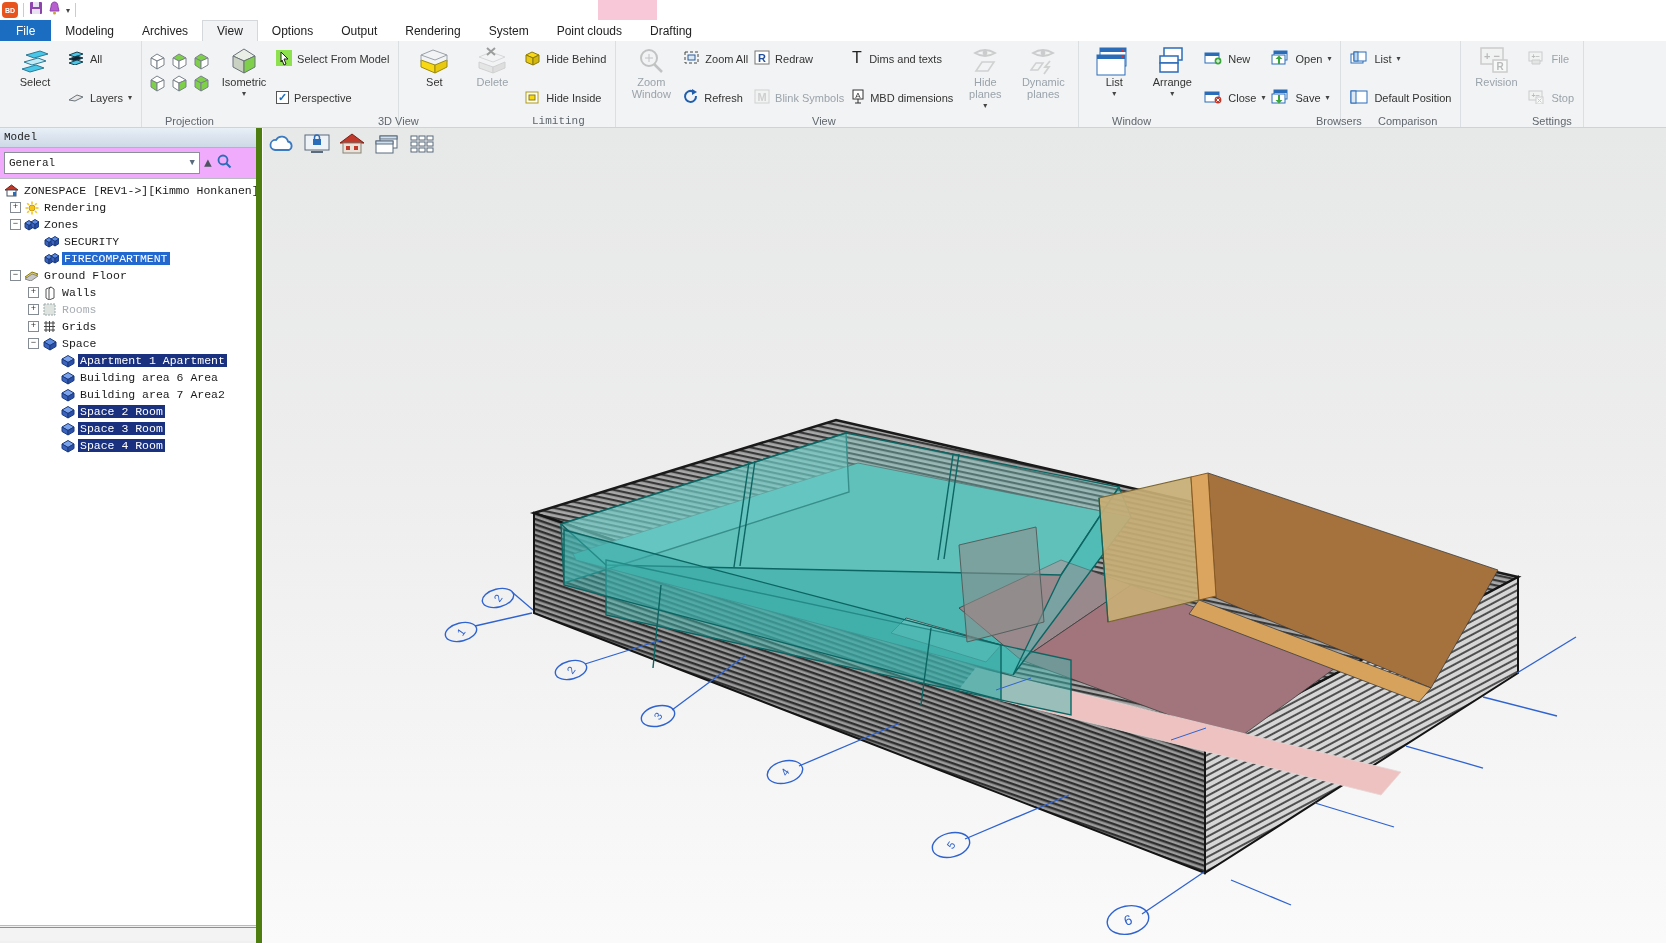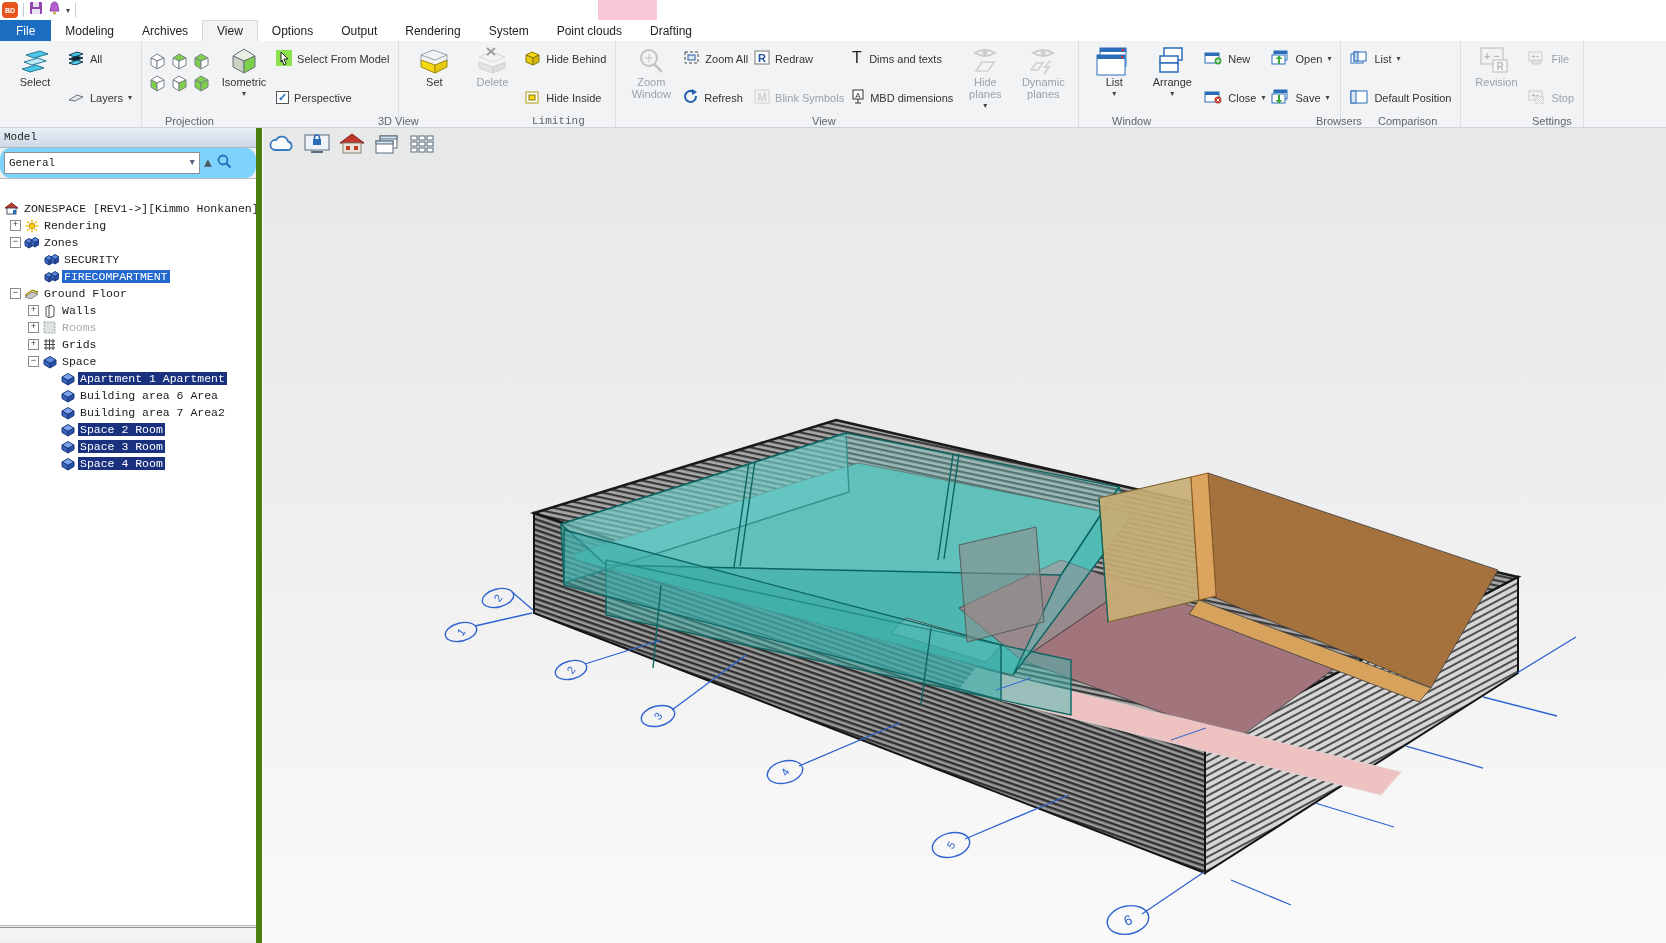--- a/index.html
+++ b/index.html
@@ -40,26 +40,26 @@
   .cubegrid { display:grid; grid-template-columns:repeat(3,19px); grid-template-rows:19px 19px;
     gap:3px; padding-top:8px; margin-right:4px; }
   .cb { width:13px; height:13px; background:#fff; border:1px solid #555; color:#1a6dc0;
     font-size:11px; line-height:11px; text-align:center; font-weight:bold; }
 
   
   .panel { position:absolute; left:0; top:128px; width:262px; height:815px;
     border-right:6px solid #4d7c0f; background:#f0f0f0;font-family:Liberation Mono, monospace; }
   .phead { height:20px; background:linear-gradient(#e8eff7,#cdd9e6); border-bottom:1px solid #aab6c2;
     font-size:11px; color:#222; padding:3px 0 0 4px; }
-  .ptools { height:30px; display:flex; align-items:center; gap:4px; padding:0 4px; background:#7dd3fc;border-radius:11px; }
+  .ptools { height:30px; display:flex; align-items:center; gap:4px; padding:0 4px; background:#f0abfc; }
   .combo { width:196px; height:22px; background:#fff; border:1px solid #8a9097; font-size:11px;
     display:flex; align-items:center; justify-content:space-between; padding:0 4px; color:#222; }
   .combo .dd { color:#5a6b7d; font-size:9px; }
   .tree { background:#fff; height:748px; border:1px solid #b8bcc0; border-left:none; border-right:none;
-    overflow:hidden; padding-top:21px; font-size:11.5px; color:#1a1a1a; }
+    overflow:hidden; padding-top:3px; font-size:11.5px; color:#1a1a1a; }
   .trow { height:17px; display:flex; align-items:center; gap:3px; white-space:nowrap; }
   .trow .lbl { padding:0 2px; }
   .trow.sel-active .lbl { background:#2268cf; color:#fff; }
   .trow.sel-navy .lbl { background:#1a317f; color:#fff; }
   .trow.disabled { color:#a7adb3; }
   .exp { width:11px; height:11px; border:1px solid #848b93; background:#fff; font-size:9px;
     line-height:9px; text-align:center; color:#333; flex:none; }
   .ti { width:15px; height:14px; flex:none; display:flex; align-items:center; justify-content:center; }
   .lv0{padding-left:4px}.lv1{padding-left:10px}.lv2{padding-left:28px}.lv3{padding-left:44px}.lv4{padding-left:60px}
   .pfoot { height:14px; border-top:1px solid #8a9097; background:#f3f3f3; margin-top:1px; }

